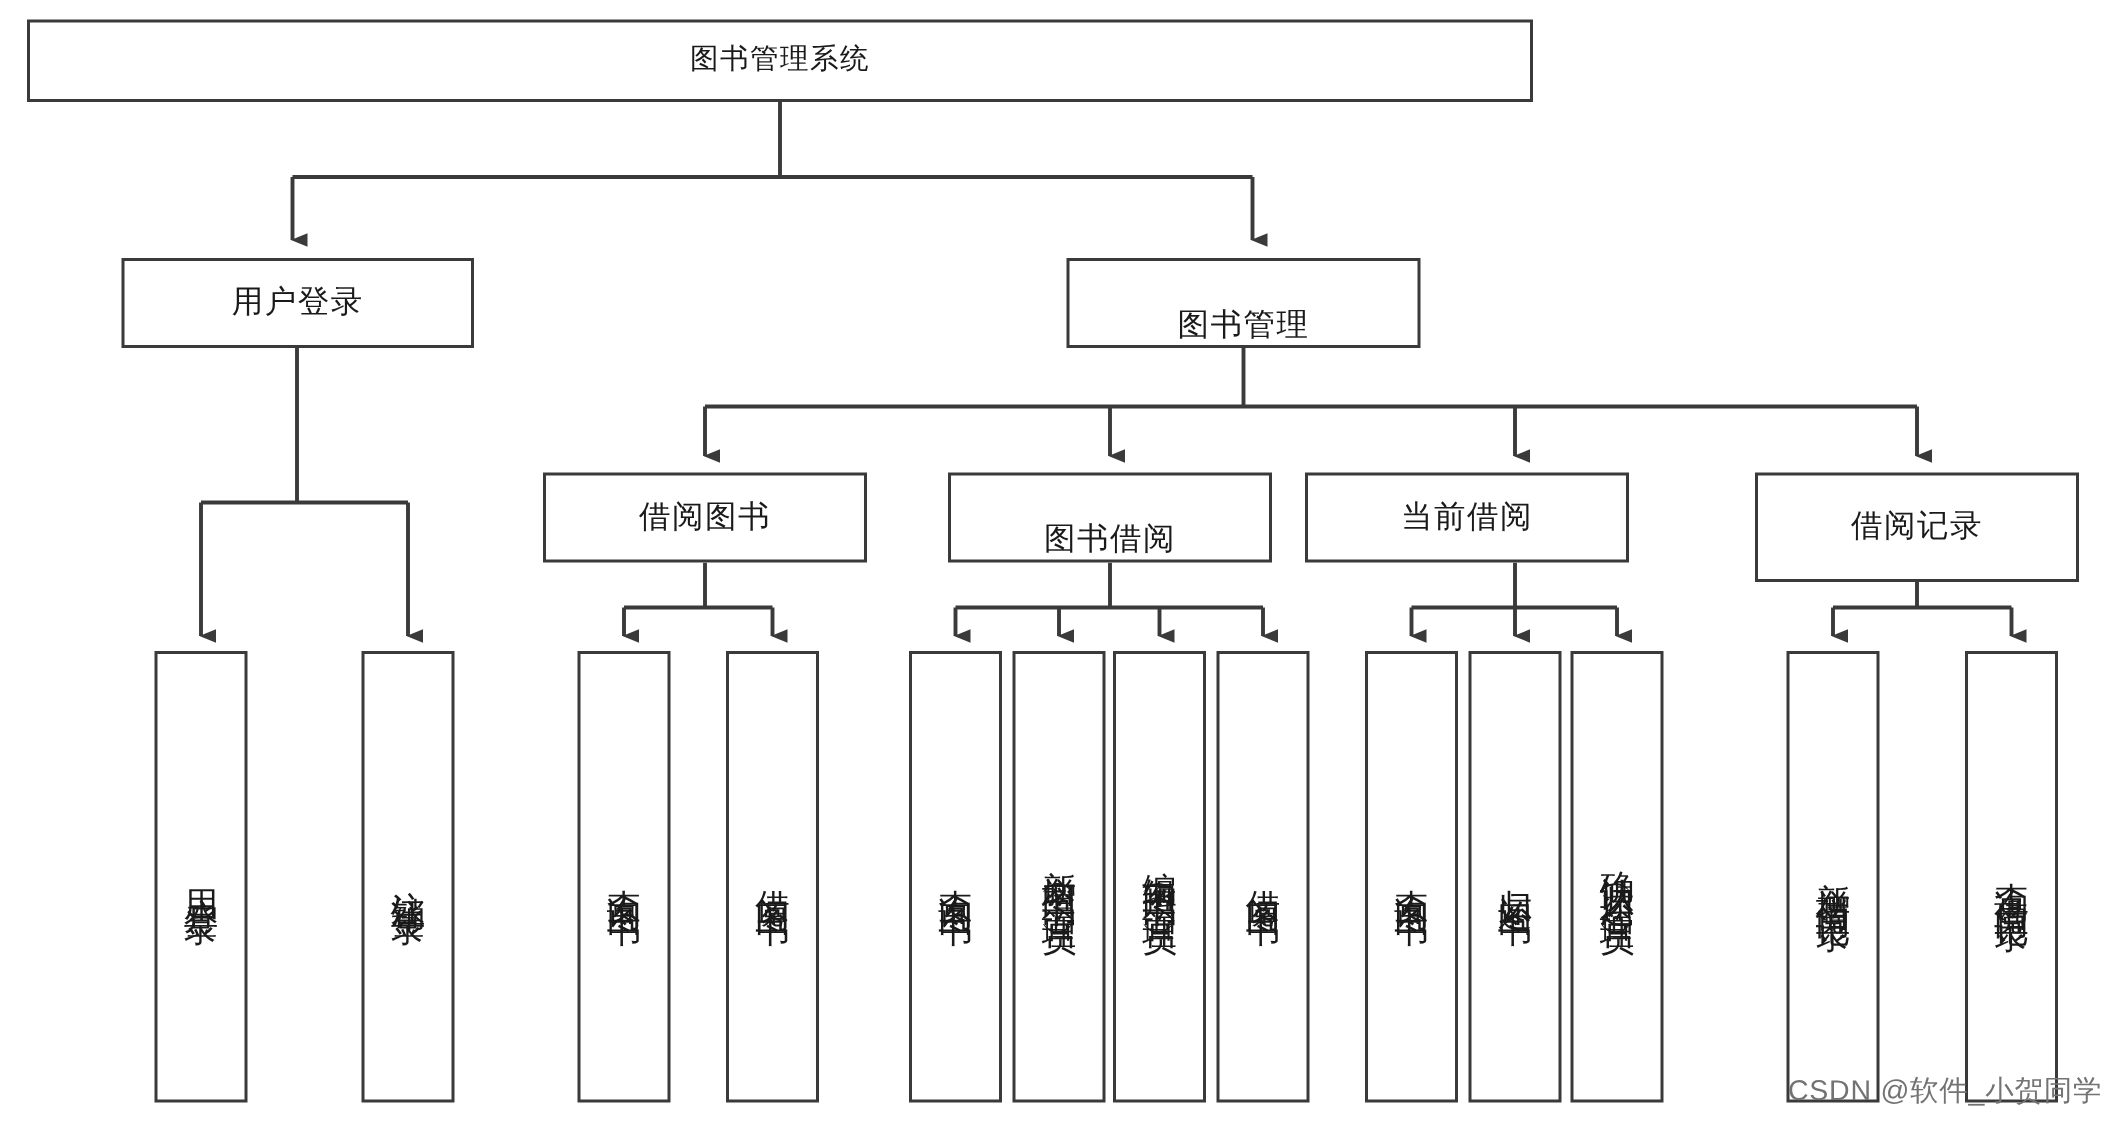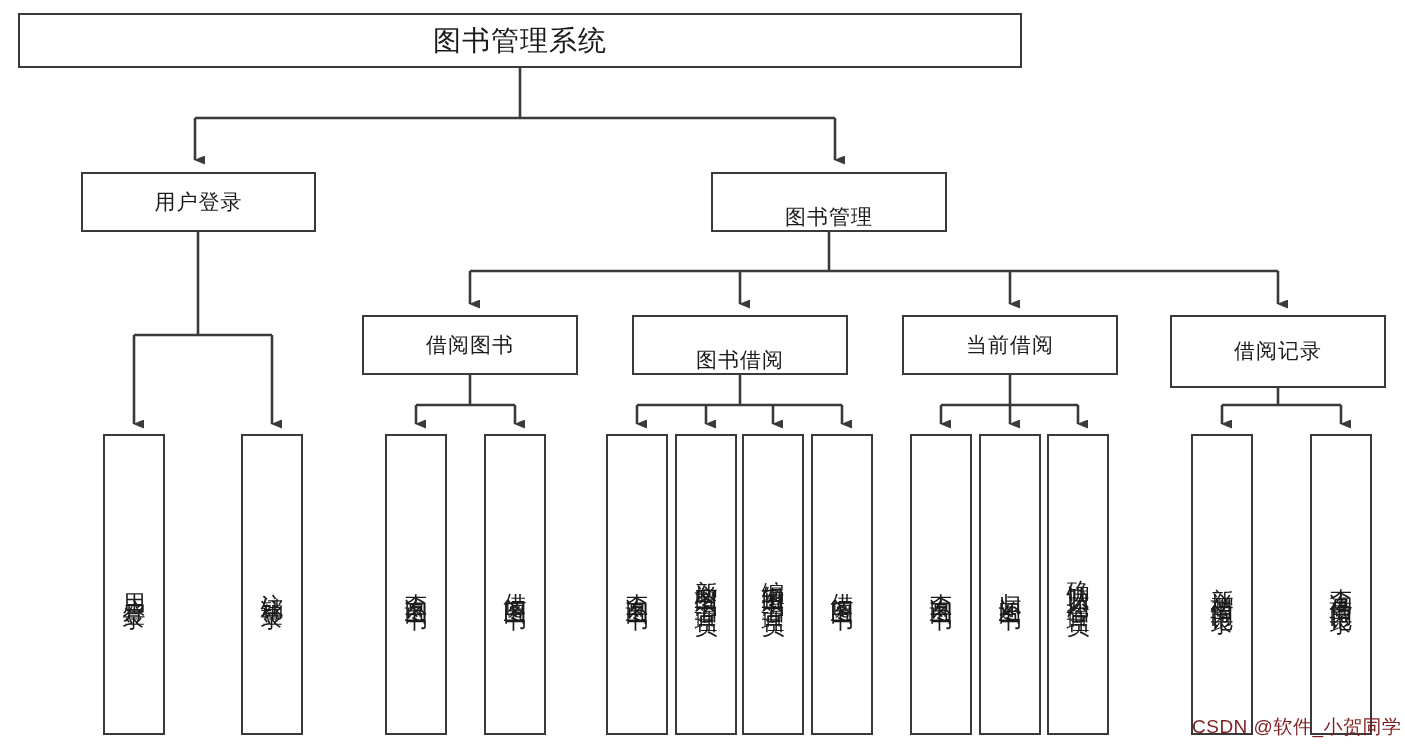--- a/index.html
+++ b/index.html
@@ -28,37 +28,37 @@
     display:block;
     text-align:center;
     line-height:1.18;
     white-space:nowrap;
   }
   
   .node.h .lbl{
     font-size:21px;
     letter-spacing:1px;
   }
-  .node.root .lbl{font-size:28px;}
+  .node.root .lbl{font-size:19px;}
   
   .node.v{
     align-items:center;
     justify-content:center;
   }
   .node.v .lbl{
     writing-mode:vertical-rl;
     text-orientation:upright;
     font-size:23px;
     letter-spacing:5px;
     line-height:1;
   }
   .watermark{
     position:absolute;
     font-size:19px;
-    color:#7f1d1d;
+    color:#737373;
     white-space:nowrap;
     letter-spacing:0.5px;
   }
 </style>
 </head>
 <body>
 
 <div id="canvas">
 
   <svg id="wires" viewBox="0 0 1405 747">
@@ -121,21 +121,21 @@
   <div class="node h" style="left:711px;top:172px;width:236px;height:60px;align-items:flex-end;">
     <span class="lbl">图书管理</span>
   </div>
 
   <div class="node h" style="left:362px;top:315px;width:216px;height:60px;">
     <span class="lbl">借阅图书</span>
   </div>
   <div class="node h" style="left:632px;top:315px;width:216px;height:60px;align-items:flex-end;">
     <span class="lbl">图书借阅</span>
   </div>
-  <div class="node h" style="left:902px;top:315px;width:216px;height:60px;">
+  <div class="node h" style="left:870px;top:315px;width:216px;height:60px;">
     <span class="lbl">当前借阅</span>
   </div>
   <div class="node h" style="left:1170px;top:315px;width:216px;height:73px;">
     <span class="lbl">借阅记录</span>
   </div>
 
   <div class="node v" style="left:103px;top:434px;width:62px;height:301px;">
     <span class="lbl">用户登录</span>
   </div>
   <div class="node v" style="left:241px;top:434px;width:62px;height:301px;">

